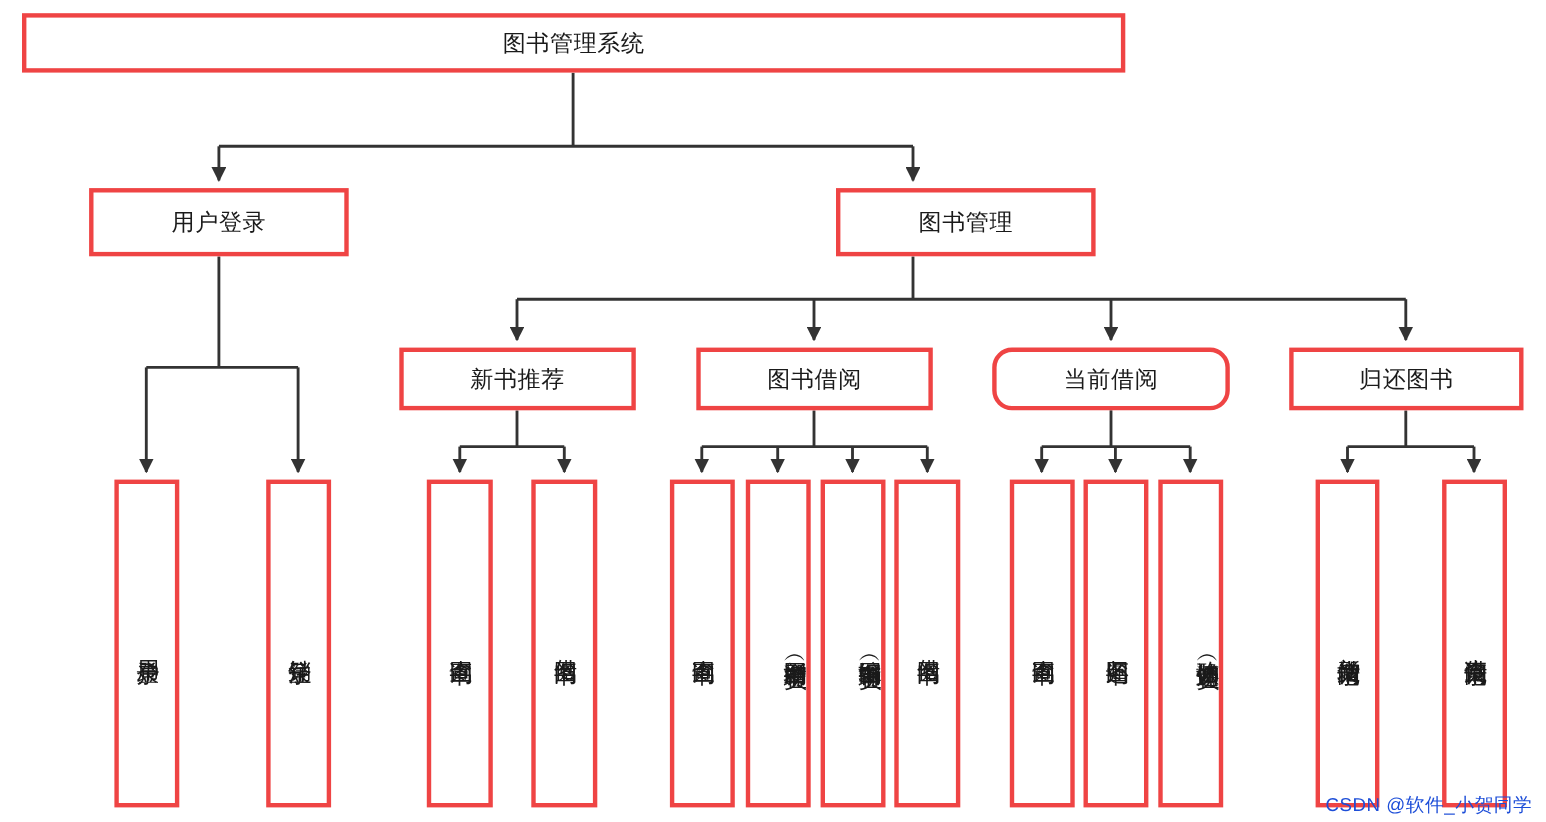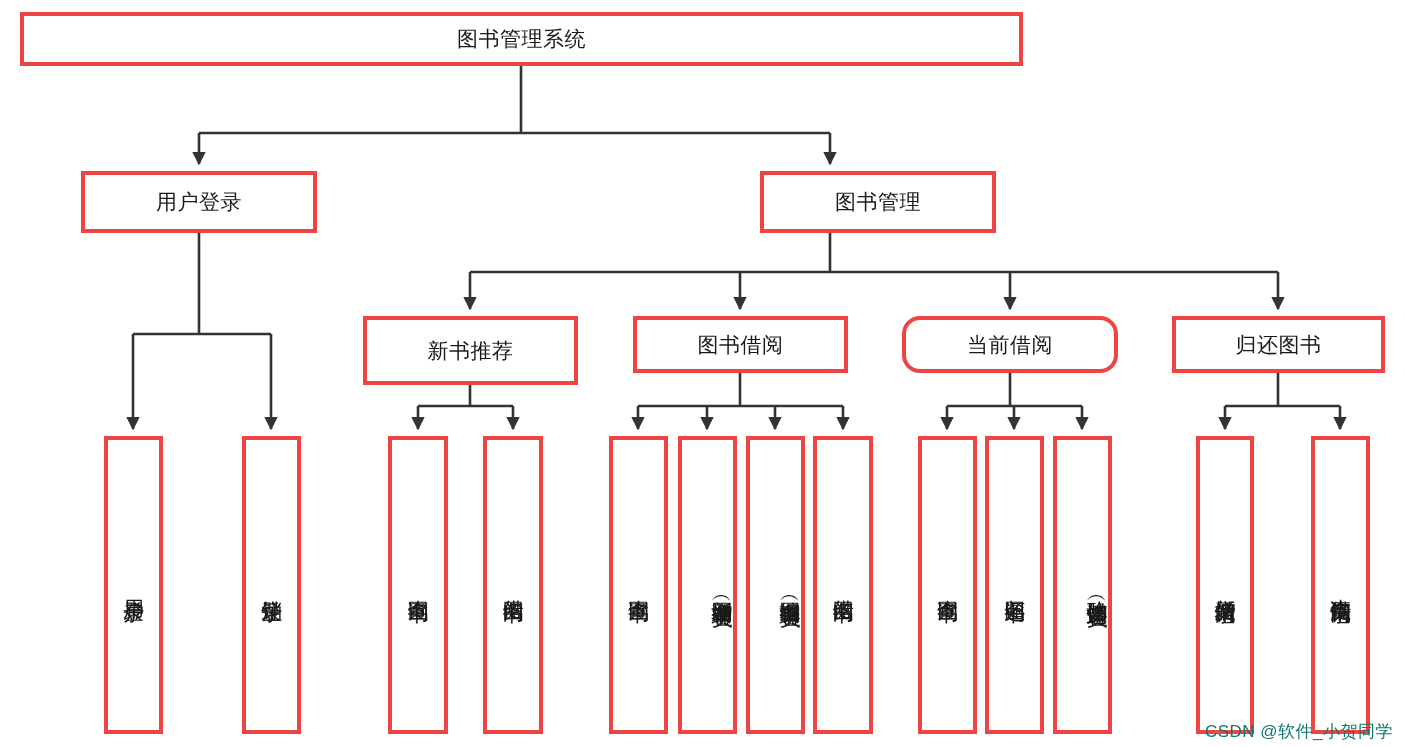--- a/index.html
+++ b/index.html
@@ -55,21 +55,21 @@
     top: 0;
     width: 1405px;
     height: 747px;
     pointer-events: none;
   }
   .watermark {
     position: absolute;
     right: 12px;
     bottom: 4px;
     font-size: 17px;
-    color: #0f766e;
+    color: #1d4ed8;
     white-space: nowrap;
     letter-spacing: 0.5px;
   }
 </style>
 </head>
 <body>
 
 <div id="canvas">
 
   <svg id="edges" viewBox="0 0 1405 747" xmlns="http://www.w3.org/2000/svg">
@@ -125,21 +125,21 @@
   <div id="nodes">
       <div class="node h" style="left: 20px; top: 12px; width: 1003px; height: 54px;">
         <span class="node-label">图书管理系统</span>
       </div>
       <div class="node h" style="left: 81px; top: 171px; width: 236px; height: 62px;">
         <span class="node-label">用户登录</span>
       </div>
       <div class="node h" style="left: 712px; top: 171px; width: 236px; height: 62px; margin-left: 48px;">
         <span class="node-label">图书管理</span>
       </div>
-      <div class="node h" style="left: 363px; top: 316px; width: 215px; height: 69px;">
+      <div class="node h" style="left: 363px; top: 316px; width: 215px; height: 57px;">
         <span class="node-label">新书推荐</span>
       </div>
       <div class="node h" style="left: 633px; top: 316px; width: 215px; height: 57px; text-align: right;">
         <span class="node-label">图书借阅</span>
       </div>
       <div class="node h" style="left: 902px; top: 316px; width: 216px; height: 57px; border-radius: 18px;">
         <span class="node-label">当前借阅</span>
       </div>
       <div class="node h" style="left: 1172px; top: 316px; width: 213px; height: 57px;">
         <span class="node-label">归还图书</span>

